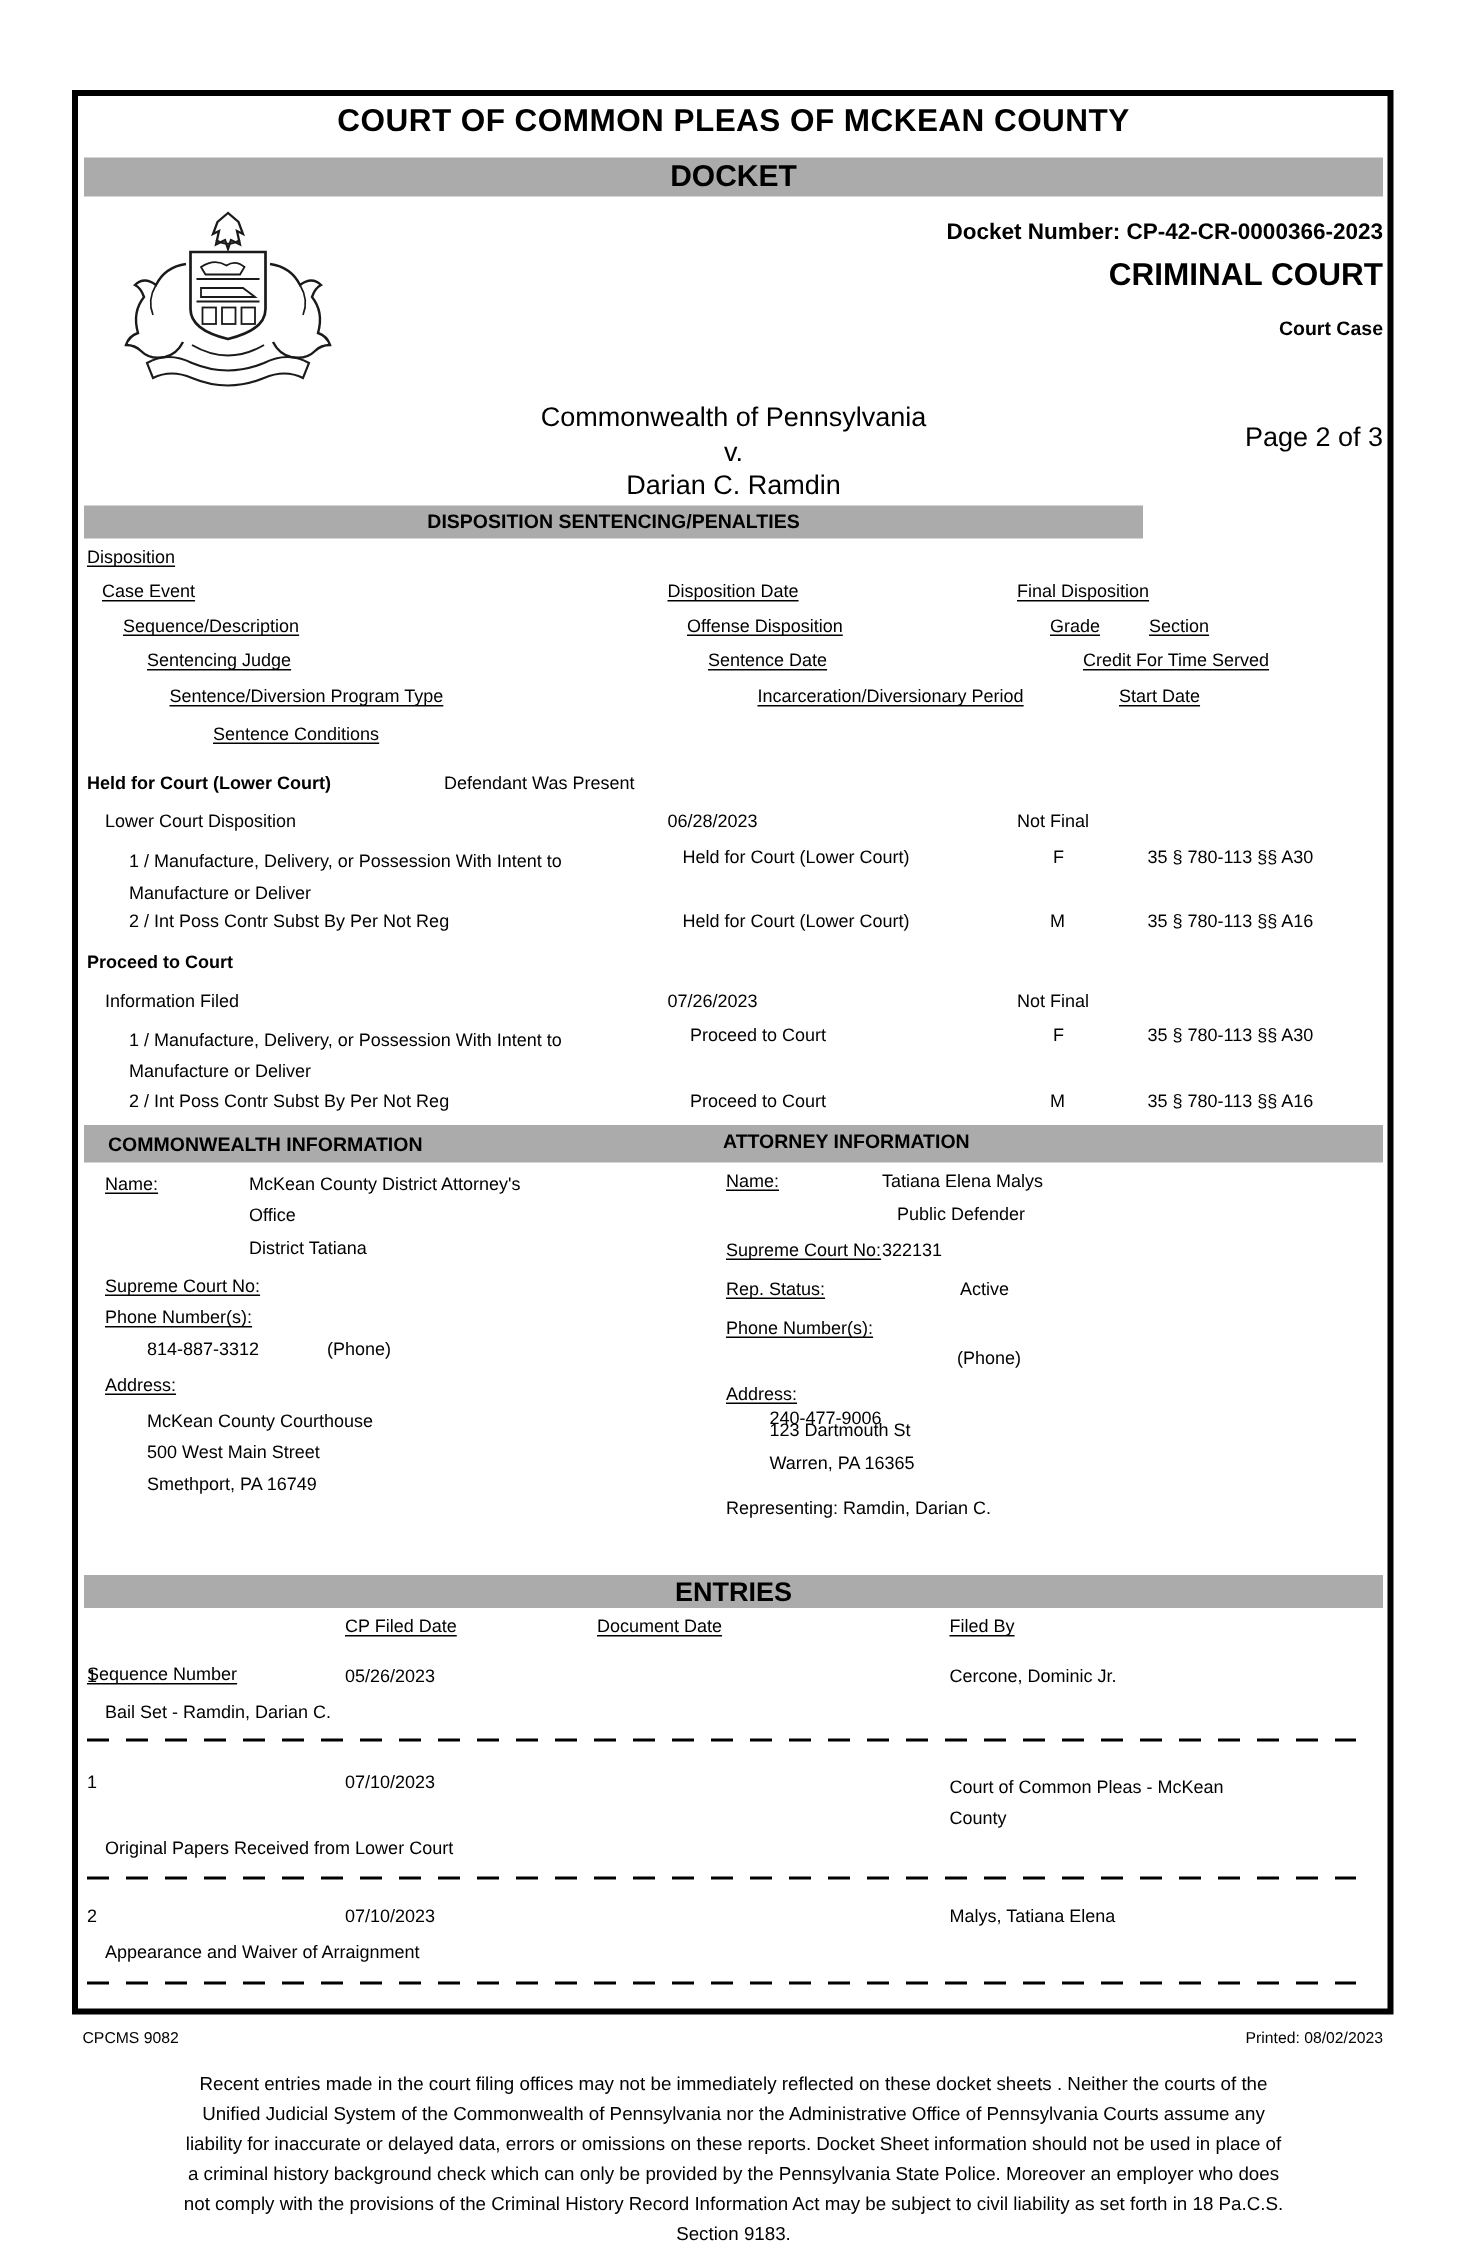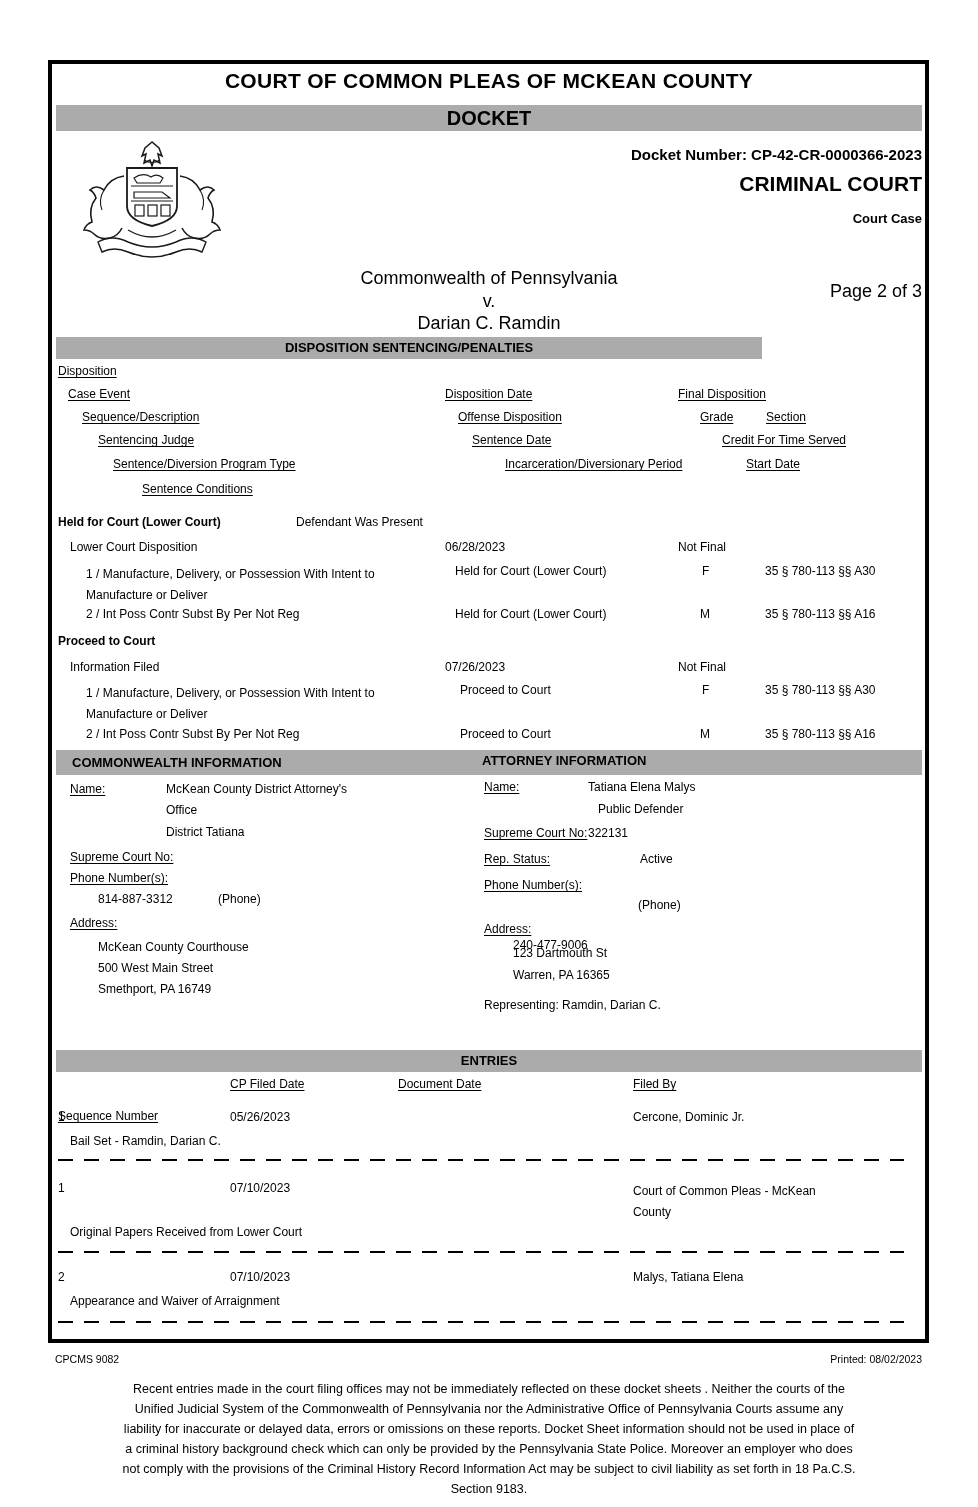--- a/index.html
+++ b/index.html
@@ -143,21 +143,21 @@
   <div class="abs t12 u" style="left:484px; top:852px;">Rep. Status:</div>
   <div class="abs t12" style="left:640px; top:852px;">Active</div>
   <div class="abs t12 u" style="left:484px; top:878px;">Phone Number(s):</div>
   <div class="abs t12" style="left:513px; top:898px;margin-top:40px;">240-477-9006</div>
   <div class="abs t12" style="left:638px; top:898px;">(Phone)</div>
   <div class="abs t12 u" style="left:484px; top:922px;">Address:</div>
   <div class="abs t12" style="left:513px; top:946px;">123 Dartmouth St</div>
   <div class="abs t12" style="left:513px; top:968px;">Warren, PA 16365</div>
   <div class="abs t12" style="left:484px; top:998px;">Representing: Ramdin, Darian C.</div>
 
-  <div class="band center" style="left:56px; top:1050px; width:866px; height:22px; line-height:22px; font-size:13px;">ENTRIES</div>
+  <div class="band center" style="left:56px; top:1050px; width:866px; height:22px; line-height:22px; font-size:18px;">ENTRIES</div>
 
   <div class="abs t12 u" style="left:58px;  top:1077px;margin-top:32px;">Sequence Number</div>
   <div class="abs t12 u" style="left:230px; top:1077px;">CP Filed Date</div>
   <div class="abs t12 u" style="left:398px; top:1077px;">Document Date</div>
   <div class="abs t12 u" style="left:633px; top:1077px;">Filed By</div>
 
   <div>
     <div class="abs t12" style="left:58px;  top:1110px;">1</div>
     <div class="abs t12" style="left:230px; top:1110px;">05/26/2023</div>
     <div class="abs t12" style="left:633px; top:1110px;text-align:right;">Cercone, Dominic Jr.</div>

